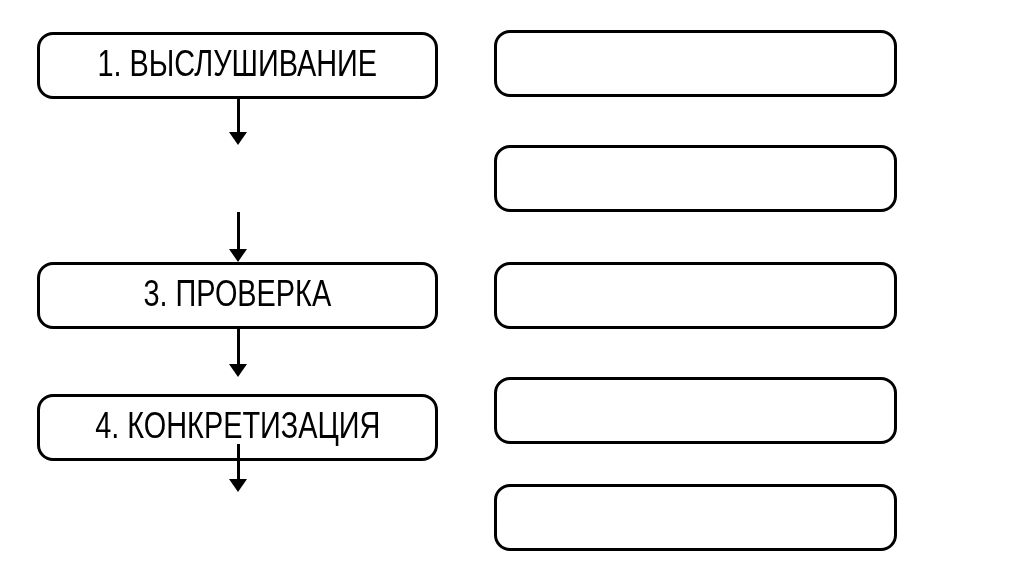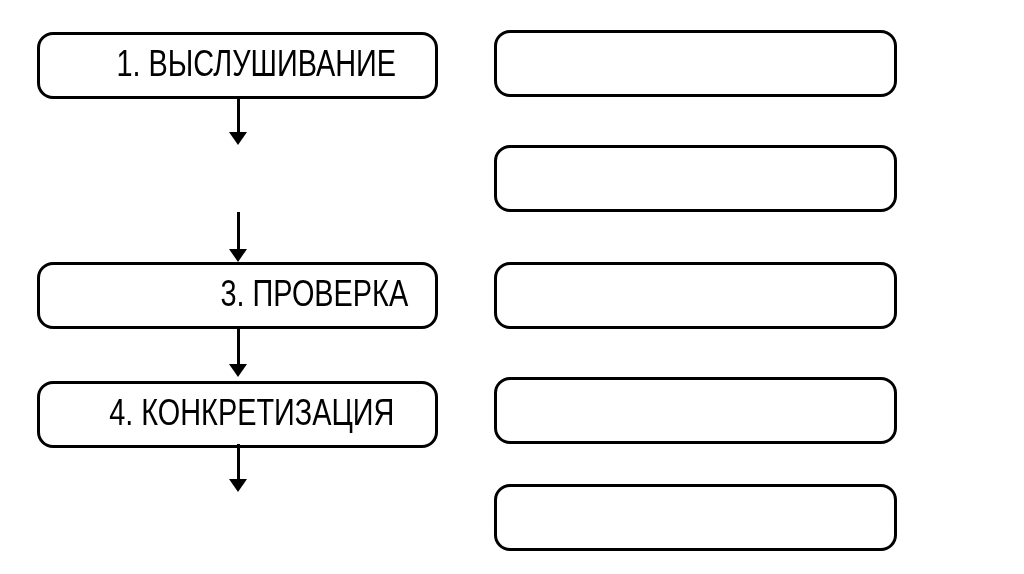--- a/index.html
+++ b/index.html
@@ -14,21 +14,21 @@
     width: 1024px; height: 574px;
     background: #ffffff;
   }
   .box {
     position: absolute;
     background: #ffffff;
     border: 3px solid #000000;
     border-radius: 16px;
     display: flex;
     align-items: center;
-    justify-content: flex-end;
+    justify-content: center;
   }
   .left-box  { left: 37px;  width: 401px; height: 67px; }
   .right-box { left: 494px; width: 403px; height: 67px; }
   .box .label {
     font-size: 37px;
     color: #000000;
     white-space: nowrap;
     transform: scaleX(0.78);
     transform-origin: center center;
     line-height: 1;
@@ -58,21 +58,21 @@
 <body>
 
 <div class="stage">
 
   <div class="box left-box" style="top:32px">
     <span class="label">1. ВЫСЛУШИВАНИЕ</span>
   </div>
   <div class="box left-box" style="top:262px">
     <span class="label">3. ПРОВЕРКА</span>
   </div>
-  <div class="box left-box" style="top:381px">
+  <div class="box left-box" style="top:394px">
     <span class="label">4. КОНКРЕТИЗАЦИЯ</span>
   </div>
 
   <div class="arrow" style="top:99px;height:46px">
     <span class="shaft"></span>
     <span class="head"></span>
   </div>
   <div class="arrow" style="top:212px;height:50px">
     <span class="shaft"></span>
     <span class="head"></span>

